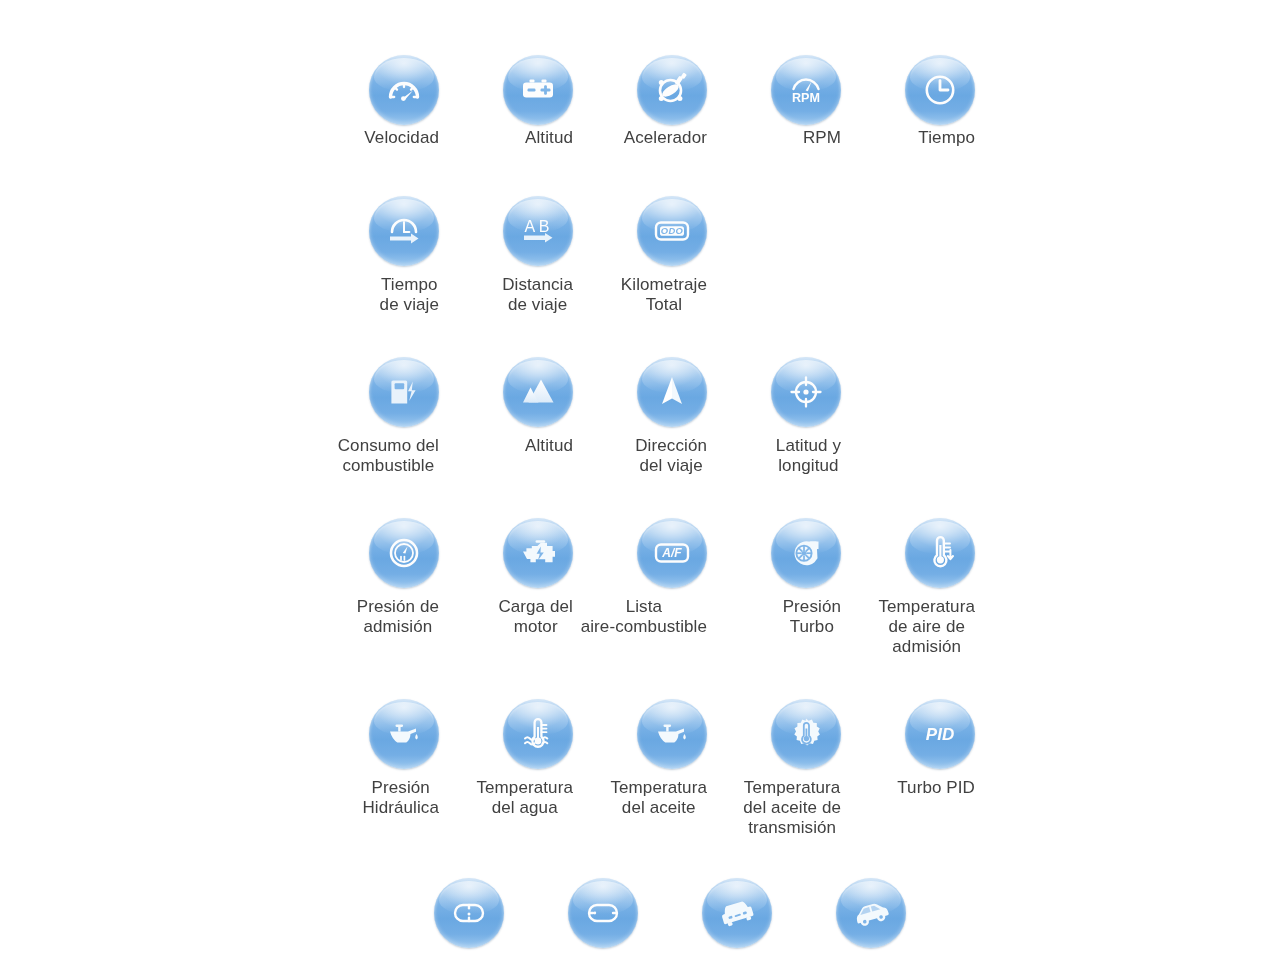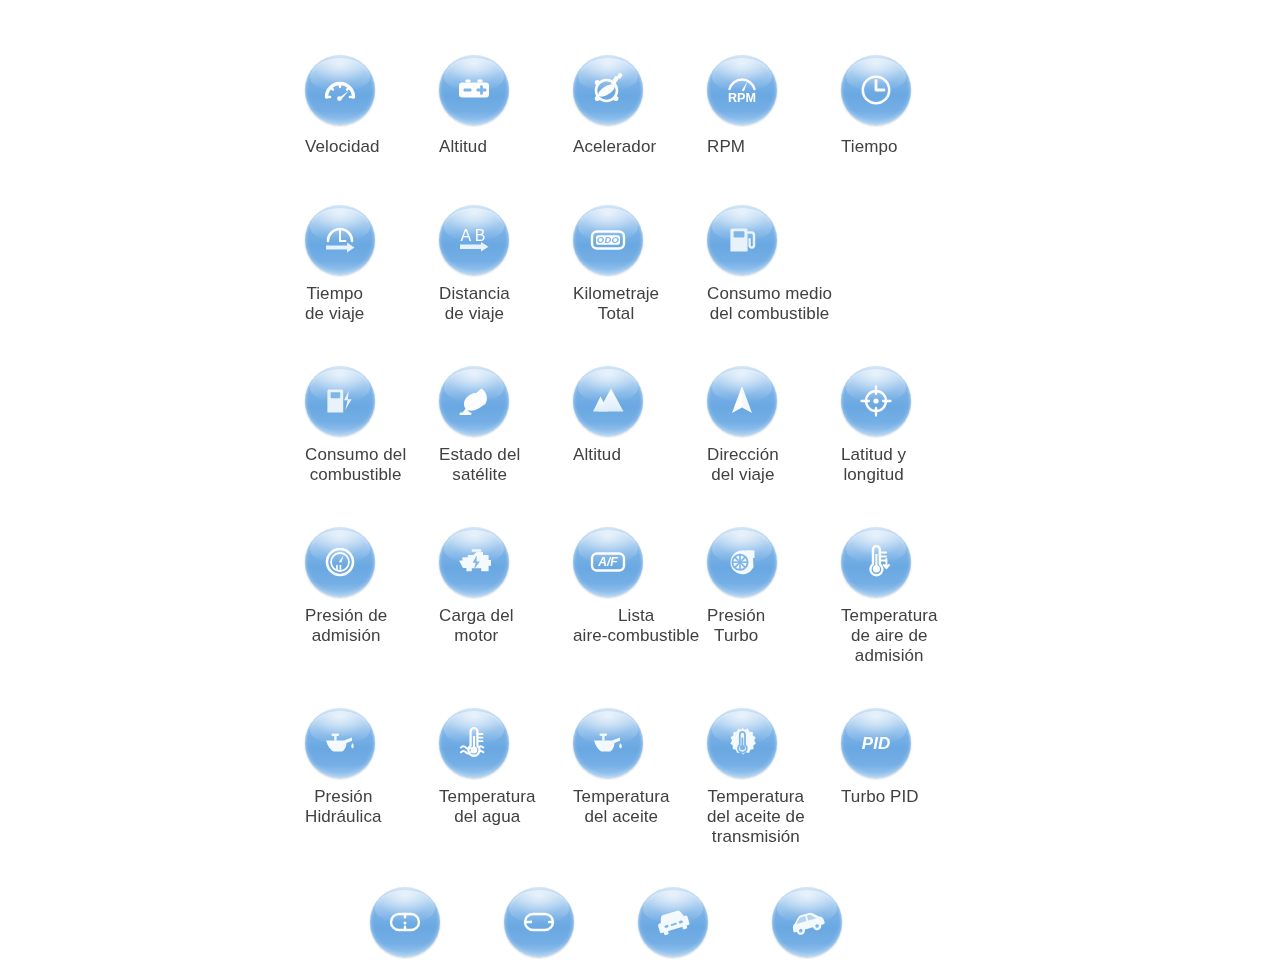--- a/index.html
+++ b/index.html
@@ -19,21 +19,21 @@
   .row{
     display:flex;
     width:670px;
   }
   .row.last{ margin-left:65px; width:540px; }
 
   .cell{
     width:134px;
     display:flex;
     flex-direction:column;
-    align-items:flex-start;
+    align-items:flex-end;
     box-sizing:border-box;
   }
 
   .icon-wrap{
     width:70px;height:70px;
     position:relative;
     display:flex;align-items:center;justify-content:center;
   }
 
   
@@ -67,21 +67,21 @@
   .label{
     margin-top:9px;
     font-size:17px;
     line-height:20px;
     color:#414141;
     text-align:center;
     letter-spacing:.1px;
     white-space:pre-line;
     font-family:"Liberation Sans", sans-serif;
   }
-  .r1 .label{margin-top:12px;}
+  .r1 .label{margin-top:3px;}
 </style>
 </head>
 <body>
 
 <div id="stage">
   <div class="grid">
 
     <div class="row r1">
 
       <div class="cell">
@@ -211,68 +211,39 @@
               <rect x="11" y="18.2" width="24" height="9.6" rx="2.6" fill="#fdfdfd"></rect>
               <text x="23" y="26.1" font-family="'Liberation Sans',sans-serif" font-size="9.4" font-weight="bold" font-style="italic" fill="#7fb5e8" text-anchor="middle" letter-spacing="0.3">ODO</text>
             </svg>
           </span>
         </div>
         <div class="label">Kilometraje
 Total</div>
       </div>
 
 
-      <div class="cell">
-        <div class="icon-wrap">
-          <div class="orb"></div>
-          <span class="glyph">
-            <svg viewBox="0 0 46 46">
-              <path d="M13 11.5 h14 a1.6 1.6 0 0 1 1.6 1.6 v21.4 h-17.2 v-21.4 a1.6 1.6 0 0 1 1.6 -1.6 z" fill="#e8f2fb"></path>
-              <rect x="14.6" y="14.2" width="10.8" height="6.2" rx="1" fill="#7fb5e8"></rect>
-              <path d="M29.2 15.6 h3.2 a2.6 2.6 0 0 1 2.6 2.6 v10 a2.2 2.2 0 0 1 -4.4 0 v-6" fill="none" stroke="#e8f2fb" stroke-width="2.5" stroke-linecap="round"></path>
-            </svg>
-          </span>
-        </div>
-        <div class="label">Consumo medio
-del combustible</div>
-      </div>
     </div>
 
     <div class="row" style="margin-top:42px;">
 
       <div class="cell">
         <div class="icon-wrap">
           <div class="orb"></div>
           <span class="glyph">
             <svg viewBox="0 0 46 46">
               <path d="M12 11.5 h12.6 a1.6 1.6 0 0 1 1.6 1.6 v21.4 h-15.8 v-21.4 a1.6 1.6 0 0 1 1.6 -1.6 z" fill="#e8f2fb"></path>
               <rect x="13.6" y="14.2" width="9.6" height="6" rx="1" fill="#7fb5e8"></rect>
               <path d="M31.8 12.5 L27 22.2 h3.6 L28.2 32 L34.6 21.2 h-3.8 Z" fill="#e8f2fb"></path>
             </svg>
           </span>
         </div>
         <div class="label">Consumo del
 combustible</div>
       </div>
 
-      <div class="cell">
-        <div class="icon-wrap">
-          <div class="orb"></div>
-          <span class="glyph">
-            <svg viewBox="0 0 46 46">
-              <path d="M30.5 10.5 C36 14 37.5 21 34 26.5 C30 24 26.5 20 24.5 15.5 Z" fill="#fdfdfd"></path>
-              <path d="M24 14.8 C17 16.5 12.5 21.5 13 27 C13.4 31.5 18.5 34 24.2 32 C29 30.3 32.8 26.3 33.8 26.8 Z" fill="#fdfdfd"></path>
-              <path d="M15 30 L11 35.5 L19.5 35.5 Z" fill="#fdfdfd"></path>
-              <rect x="8.5" y="34.5" width="12" height="2.4" rx="1.2" fill="#fdfdfd"></rect>
-            </svg>
-          </span>
-        </div>
-        <div class="label">Estado del
-satélite</div>
-      </div>
 
       <div class="cell">
         <div class="icon-wrap">
           <div class="orb"></div>
           <span class="glyph">
             <svg viewBox="0 0 46 46">
               <defs>
                 <linearGradient id="mtnG" x1="0" y1="0" x2="0" y2="1">
                   <stop offset="0%" stop-color="#ffffff"></stop>
                     <stop offset="100%" stop-color="#dcebf9"></stop>

